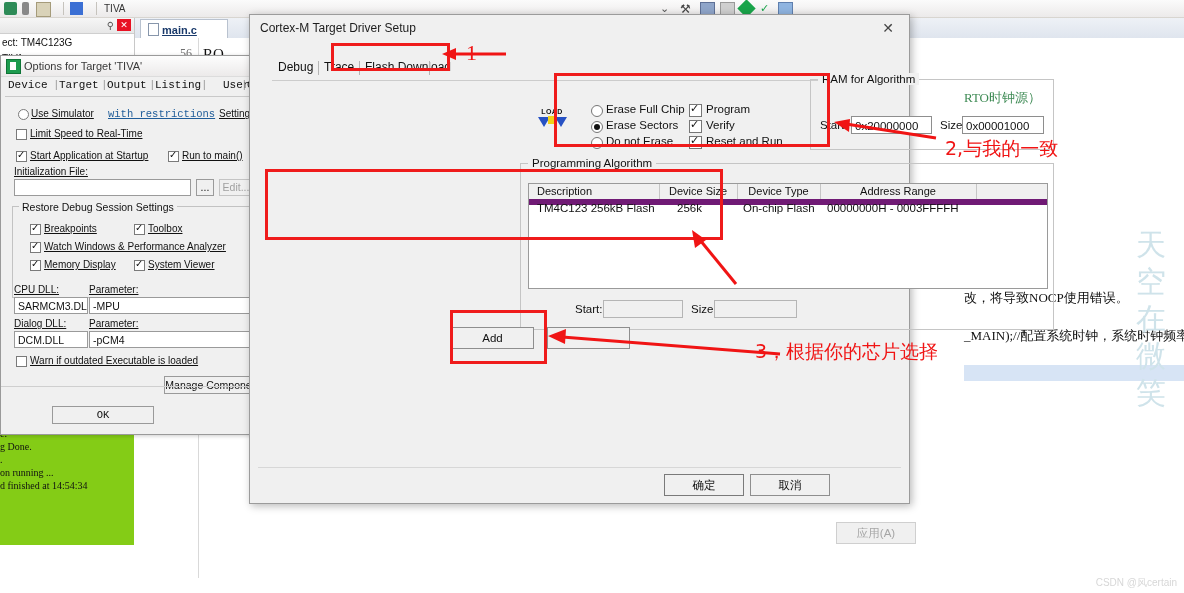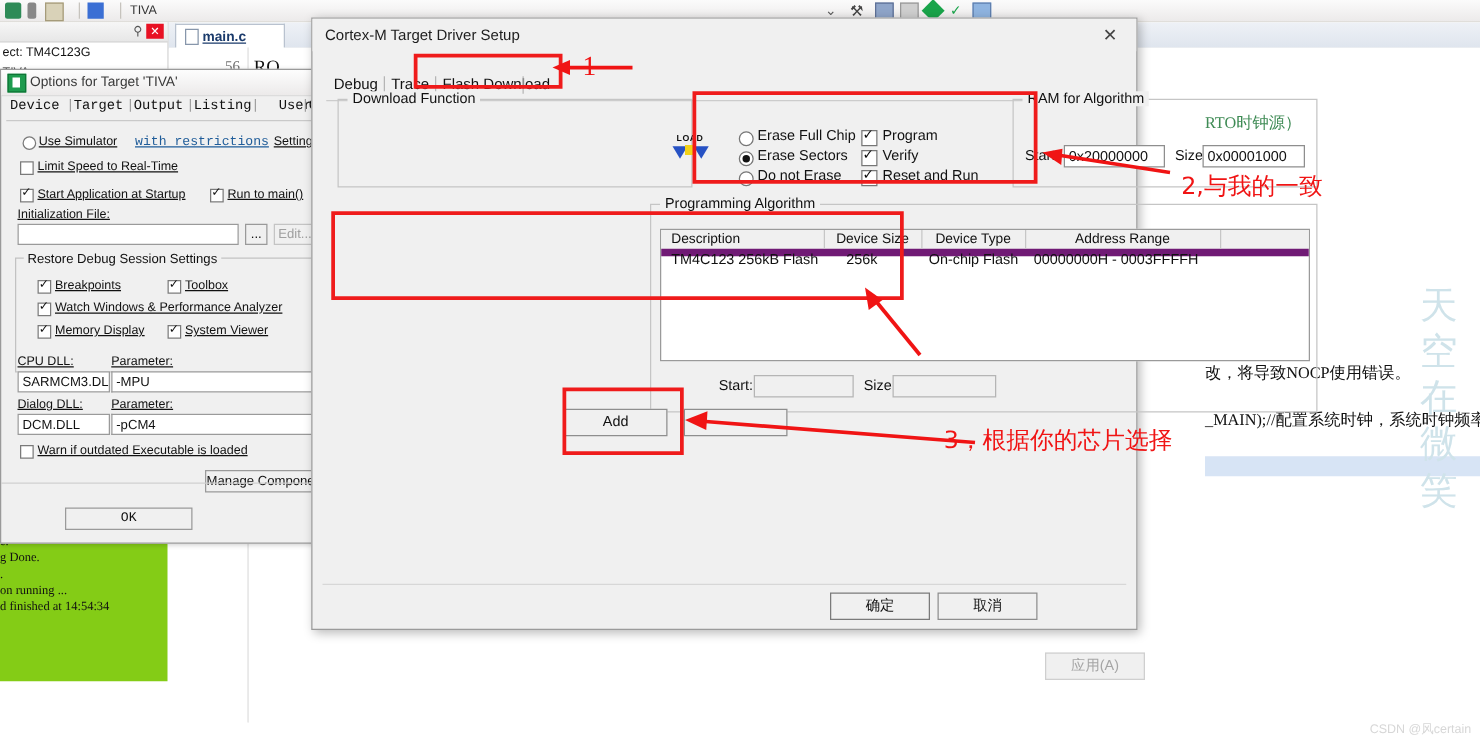--- a/index.html
+++ b/index.html
@@ -89,21 +89,21 @@
   .btn.dis{color:#a0a0a0;border-color:#c4c4c4;}
   #options-sep{position:absolute;left:0;top:330px;width:252px;height:1px;background:#cfcfcf;}
 
   
   #cortex-dialog{position:absolute;left:249px;top:14px;width:659px;height:488px;
     background:#f0f0f0;border:1px solid #9b9b9b;box-shadow:2px 2px 8px rgba(0,0,0,.28);}
   #cortex-titlebar{position:absolute;left:0;top:0;width:659px;height:26px;background:#f0f0f0;}
   #cortex-title-text{position:absolute;left:10px;top:6px;font-size:12px;color:#1d1d1d;}
   #cortex-close{position:absolute;right:0;top:0;width:42px;height:26px;
     font-size:14px;color:#444;text-align:center;line-height:26px;}
-  #cortex-tabs{position:absolute;left:11px;top:45px;width:640px;height:20px;}
+  #cortex-tabs{position:absolute;left:22px;top:45px;width:640px;height:20px;}
   .ctab{position:absolute;top:0;font-size:12px;color:#111;white-space:nowrap;}
   .ctab-sep{position:absolute;top:1px;width:1px;height:14px;background:#b5b5b5;}
   #cortex-tab-underline{position:absolute;left:0;top:20px;width:640px;height:1px;background:#cccccc;}
 
   .cg{position:absolute;border:1px solid #c5c5c5;background:transparent;}
   .cg-title{position:absolute;top:-7px;left:7px;background:#f0f0f0;padding:0 4px;font-size:11.5px;color:#111;}
   .clbl{position:absolute;font-size:11.5px;color:#111;white-space:nowrap;}
   .cradio{position:absolute;width:10px;height:10px;border:1px solid #767676;border-radius:50%;background:#fff;}
   .cradio.sel::after{content:"";position:absolute;left:2px;top:2px;width:6px;height:6px;border-radius:50%;background:#111;}
   .cchk{position:absolute;width:11px;height:11px;border:1px solid #767676;background:#fff;}
@@ -292,23 +292,20 @@
   <div id="cortex-tabs">
     <span class="ctab" style="left:6px;">Debug</span>
     <div class="ctab-sep" style="left:46px;"></div>
     <span class="ctab" style="left:52px;">Trace</span>
     <div class="ctab-sep" style="left:87px;"></div>
     <span class="ctab" style="left:93px;">Flash Download</span>
     <div class="ctab-sep" style="left:157px;"></div>
     <div id="cortex-tab-underline"></div>
   </div>
 
-  <div class="cg" style="left:20px;top:64px;width:282px;height:69px;">
-    <span class="cg-title">Download Function</span>
-  </div>
   <div id="load-icon">
     <div class="li-text">LOAD</div>
     <div class="li-arrow" style="left:1px;"></div>
     <div class="li-arrow" style="left:18px;"></div>
     <div class="li-star"></div>
   </div>
 
   <div class="cradio" style="left:341px;top:90px;"></div>
   <span class="clbl" style="left:356px;top:88px;">Erase Full Chip</span>
   <div class="cradio sel" style="left:341px;top:106px;"></div>

